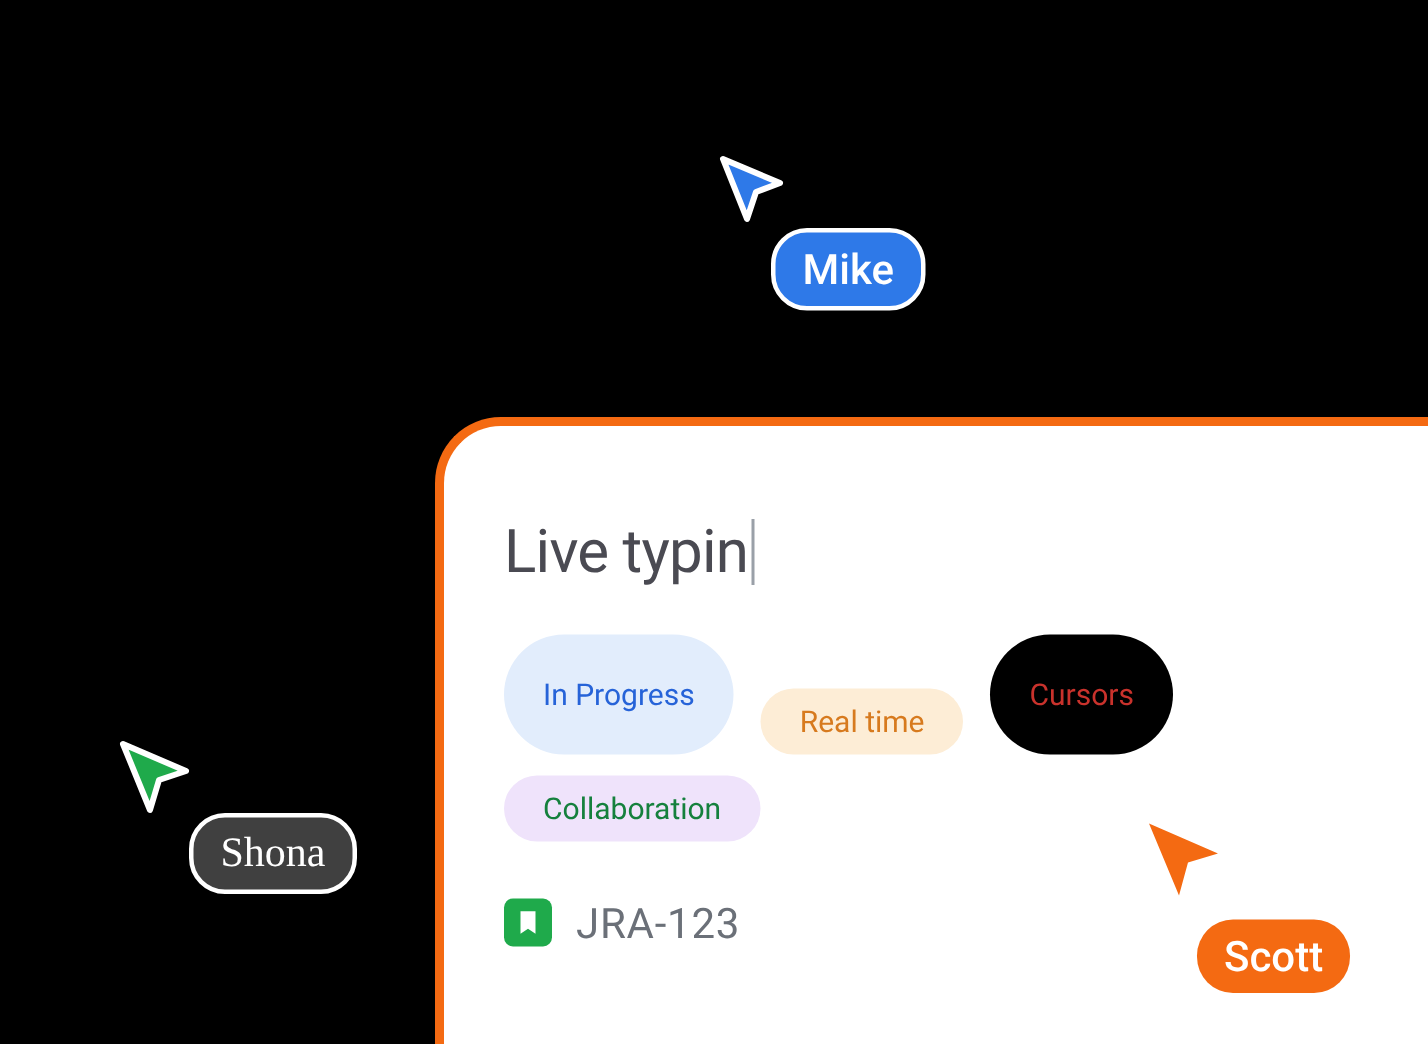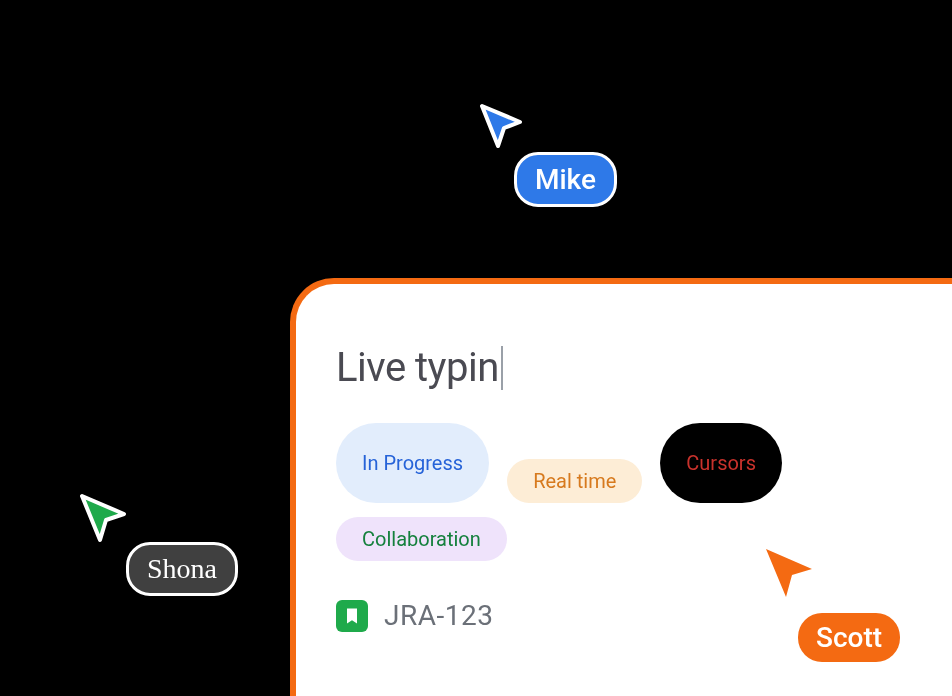--- a/index.html
+++ b/index.html
@@ -58,21 +58,21 @@
       font-size: 20px;
       font-weight: 400;
       white-space: nowrap;
     }
     .tag-0 { background: #e2edfc; color: #2663d8; }
     .tag-1 { background: #fdedd6; color: #d77a1e; margin-top: 36px; }
     .tag-2 { background: #000000; color: #c9322c; }
     .tag-3 { background: #efe3fb; color: #15803d; }
     .ref-line {
       display: flex;
-      align-items: flex-end;
+      align-items: flex-start;
       gap: 16px;
     }
     .ref-icon {
       width: 32px;
       height: 32px;
       border-radius: 6px;
       background: #1faa4b;
       display: flex;
       align-items: center;
       justify-content: center;

